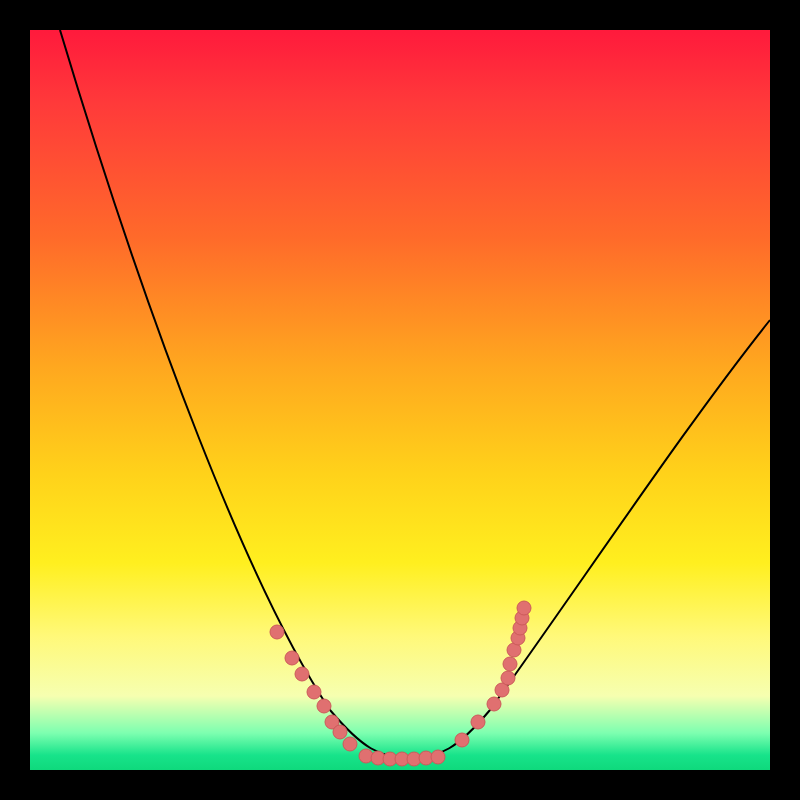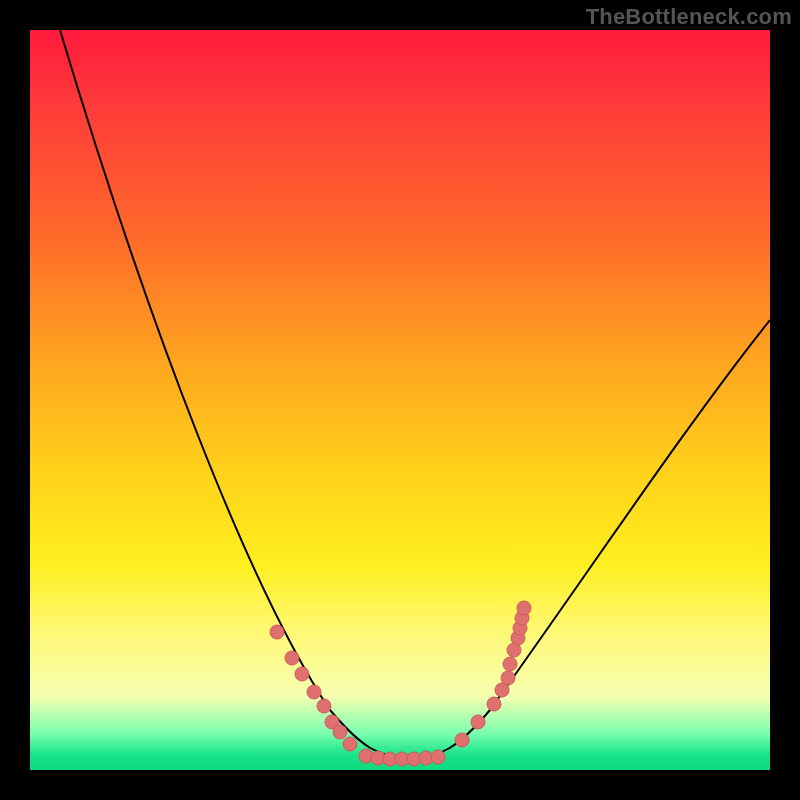--- a/index.html
+++ b/index.html
@@ -57,21 +57,20 @@
     top: 0;
     width: 740px;
     height: 740px;
     overflow: visible;
   }
 </style>
 </head>
 <body>
 
 <div class="frame">
-  <div class="watermark">TheBottleneck.com</div>
   <div class="plot">
     <svg class="curve" viewBox="0 0 740 740">
       <path fill="none" stroke="#000" stroke-width="2" d="M 30 0 C 120 300, 220 560, 300 680 C 332 718, 350 728, 380 728 C 410 728, 428 718, 460 680 C 560 540, 660 390, 740 290"></path>
       <g id="markers">
           <circle cx="247" cy="602" r="7" fill="#e07070" stroke="#cc5a5a" stroke-width="1"></circle>
           <circle cx="262" cy="628" r="7" fill="#e07070" stroke="#cc5a5a" stroke-width="1"></circle>
           <circle cx="272" cy="644" r="7" fill="#e07070" stroke="#cc5a5a" stroke-width="1"></circle>
           <circle cx="284" cy="662" r="7" fill="#e07070" stroke="#cc5a5a" stroke-width="1"></circle>
           <circle cx="294" cy="676" r="7" fill="#e07070" stroke="#cc5a5a" stroke-width="1"></circle>
           <circle cx="302" cy="692" r="7" fill="#e07070" stroke="#cc5a5a" stroke-width="1"></circle>

